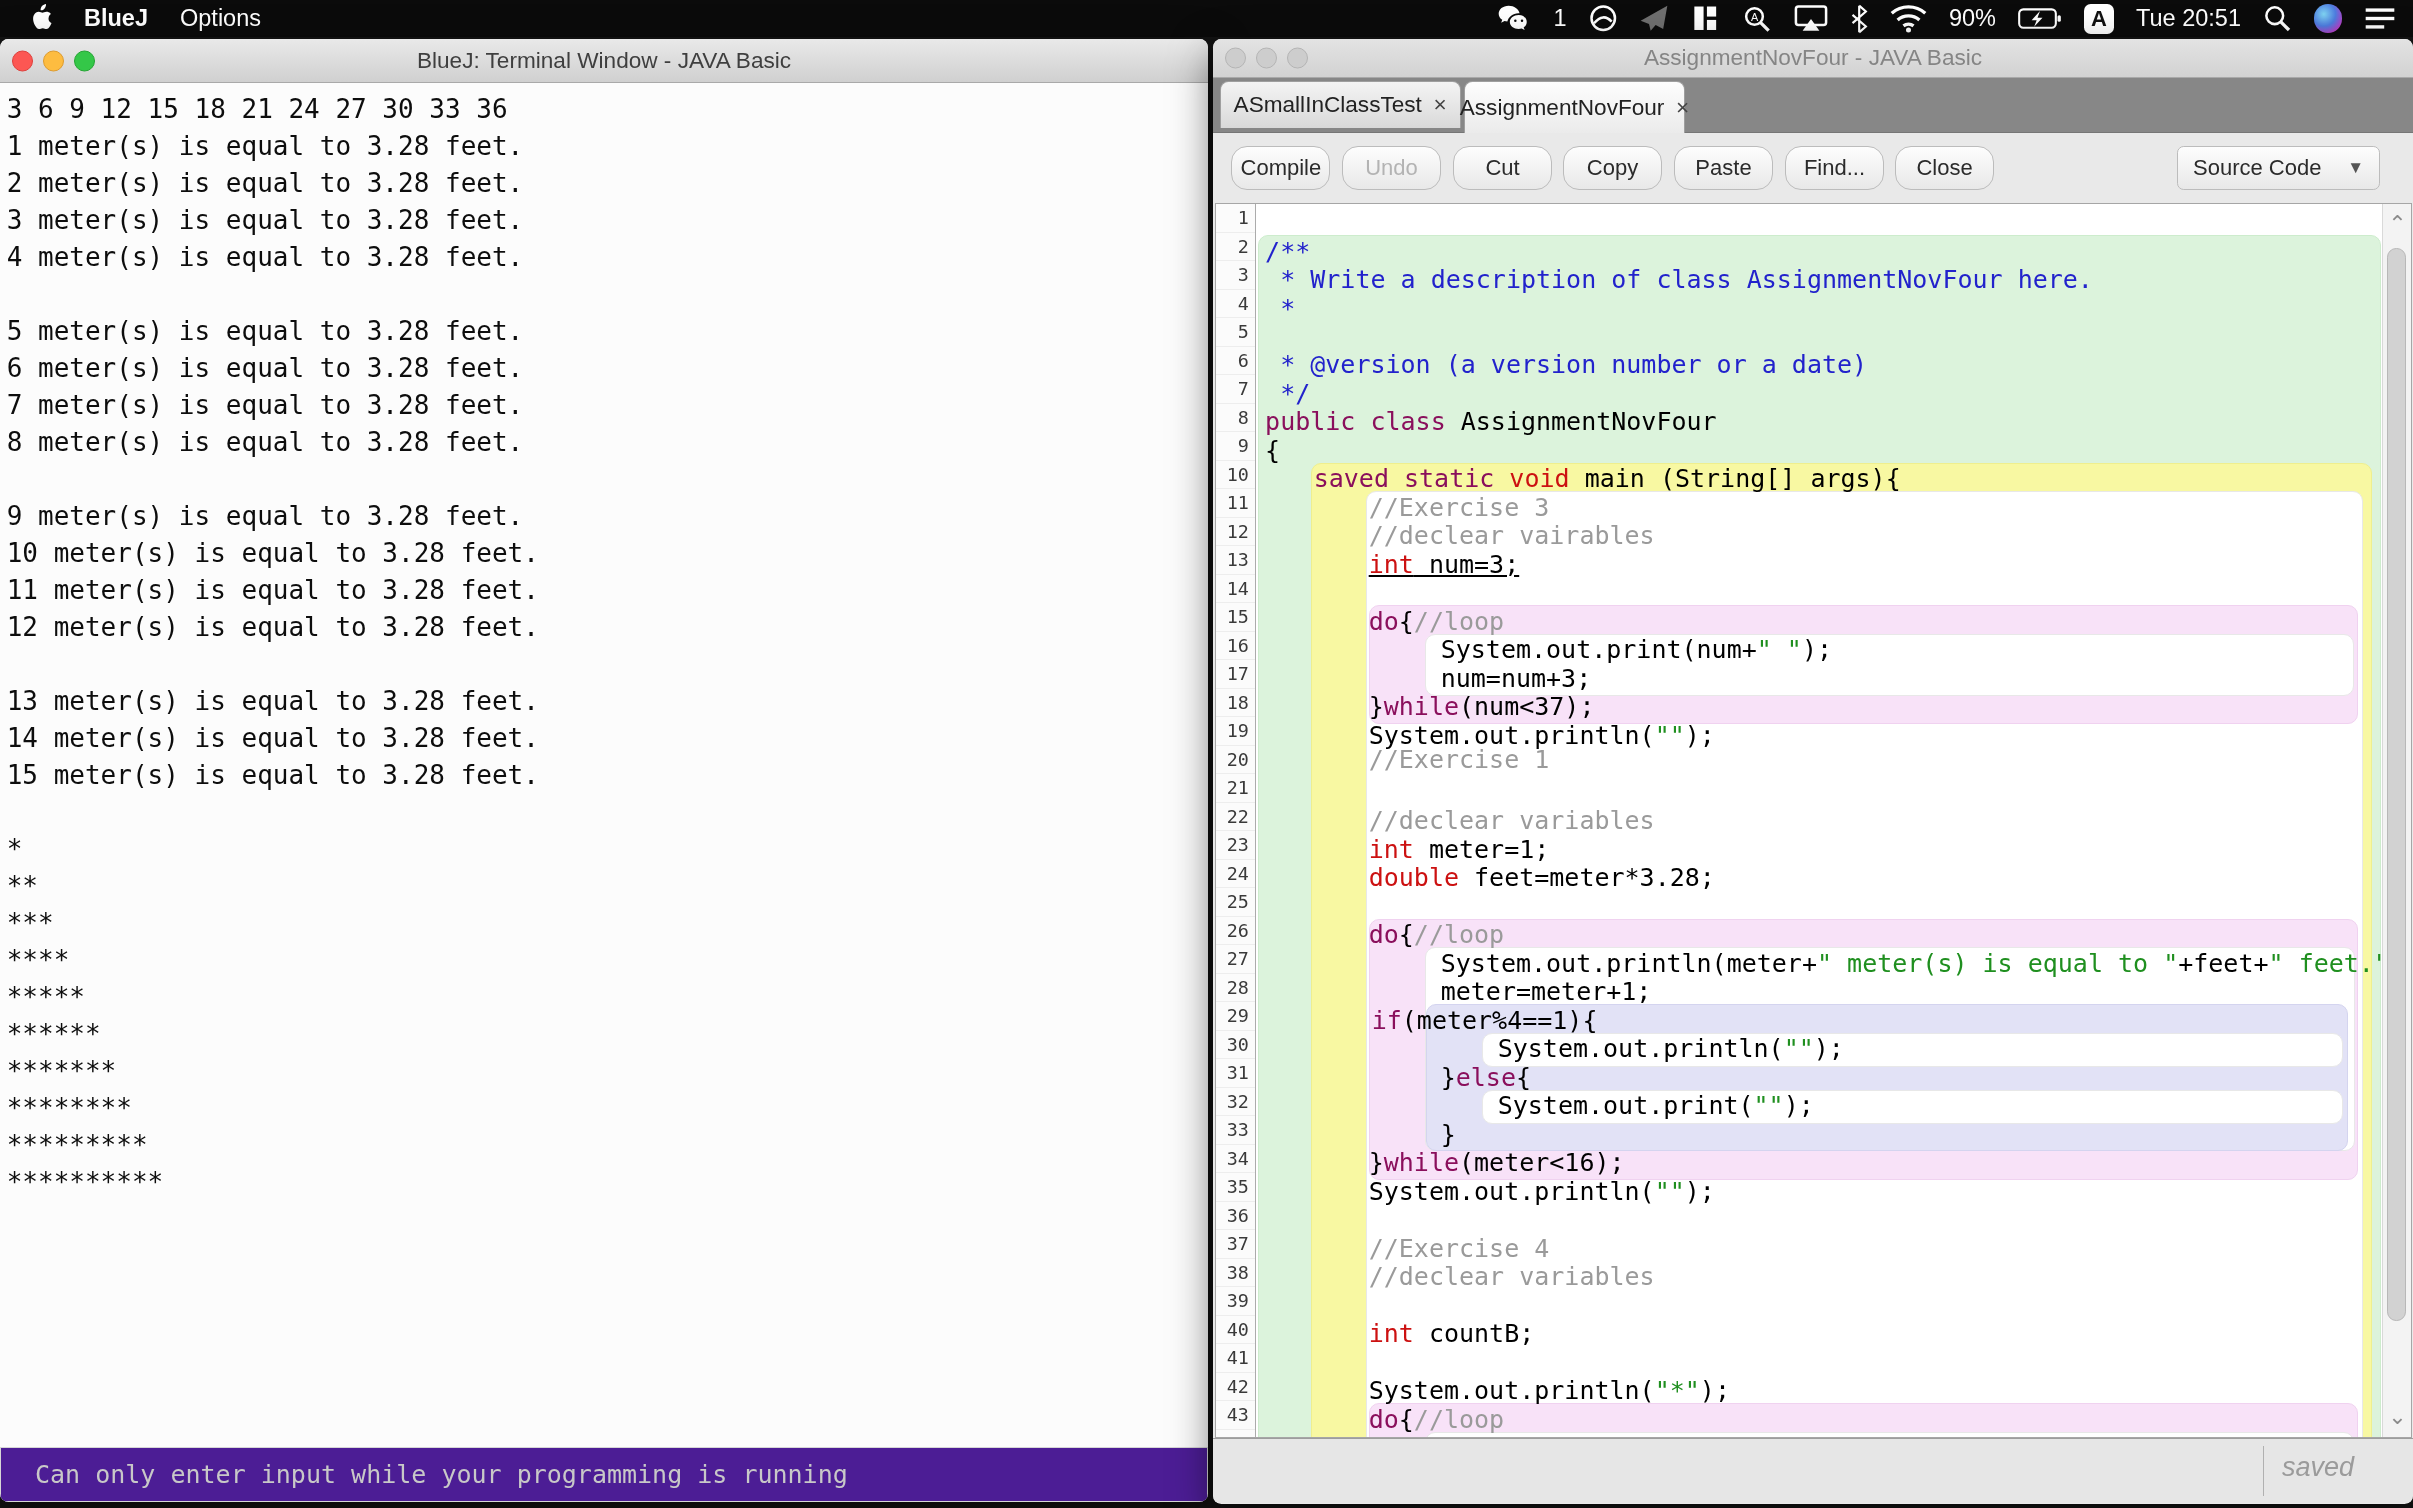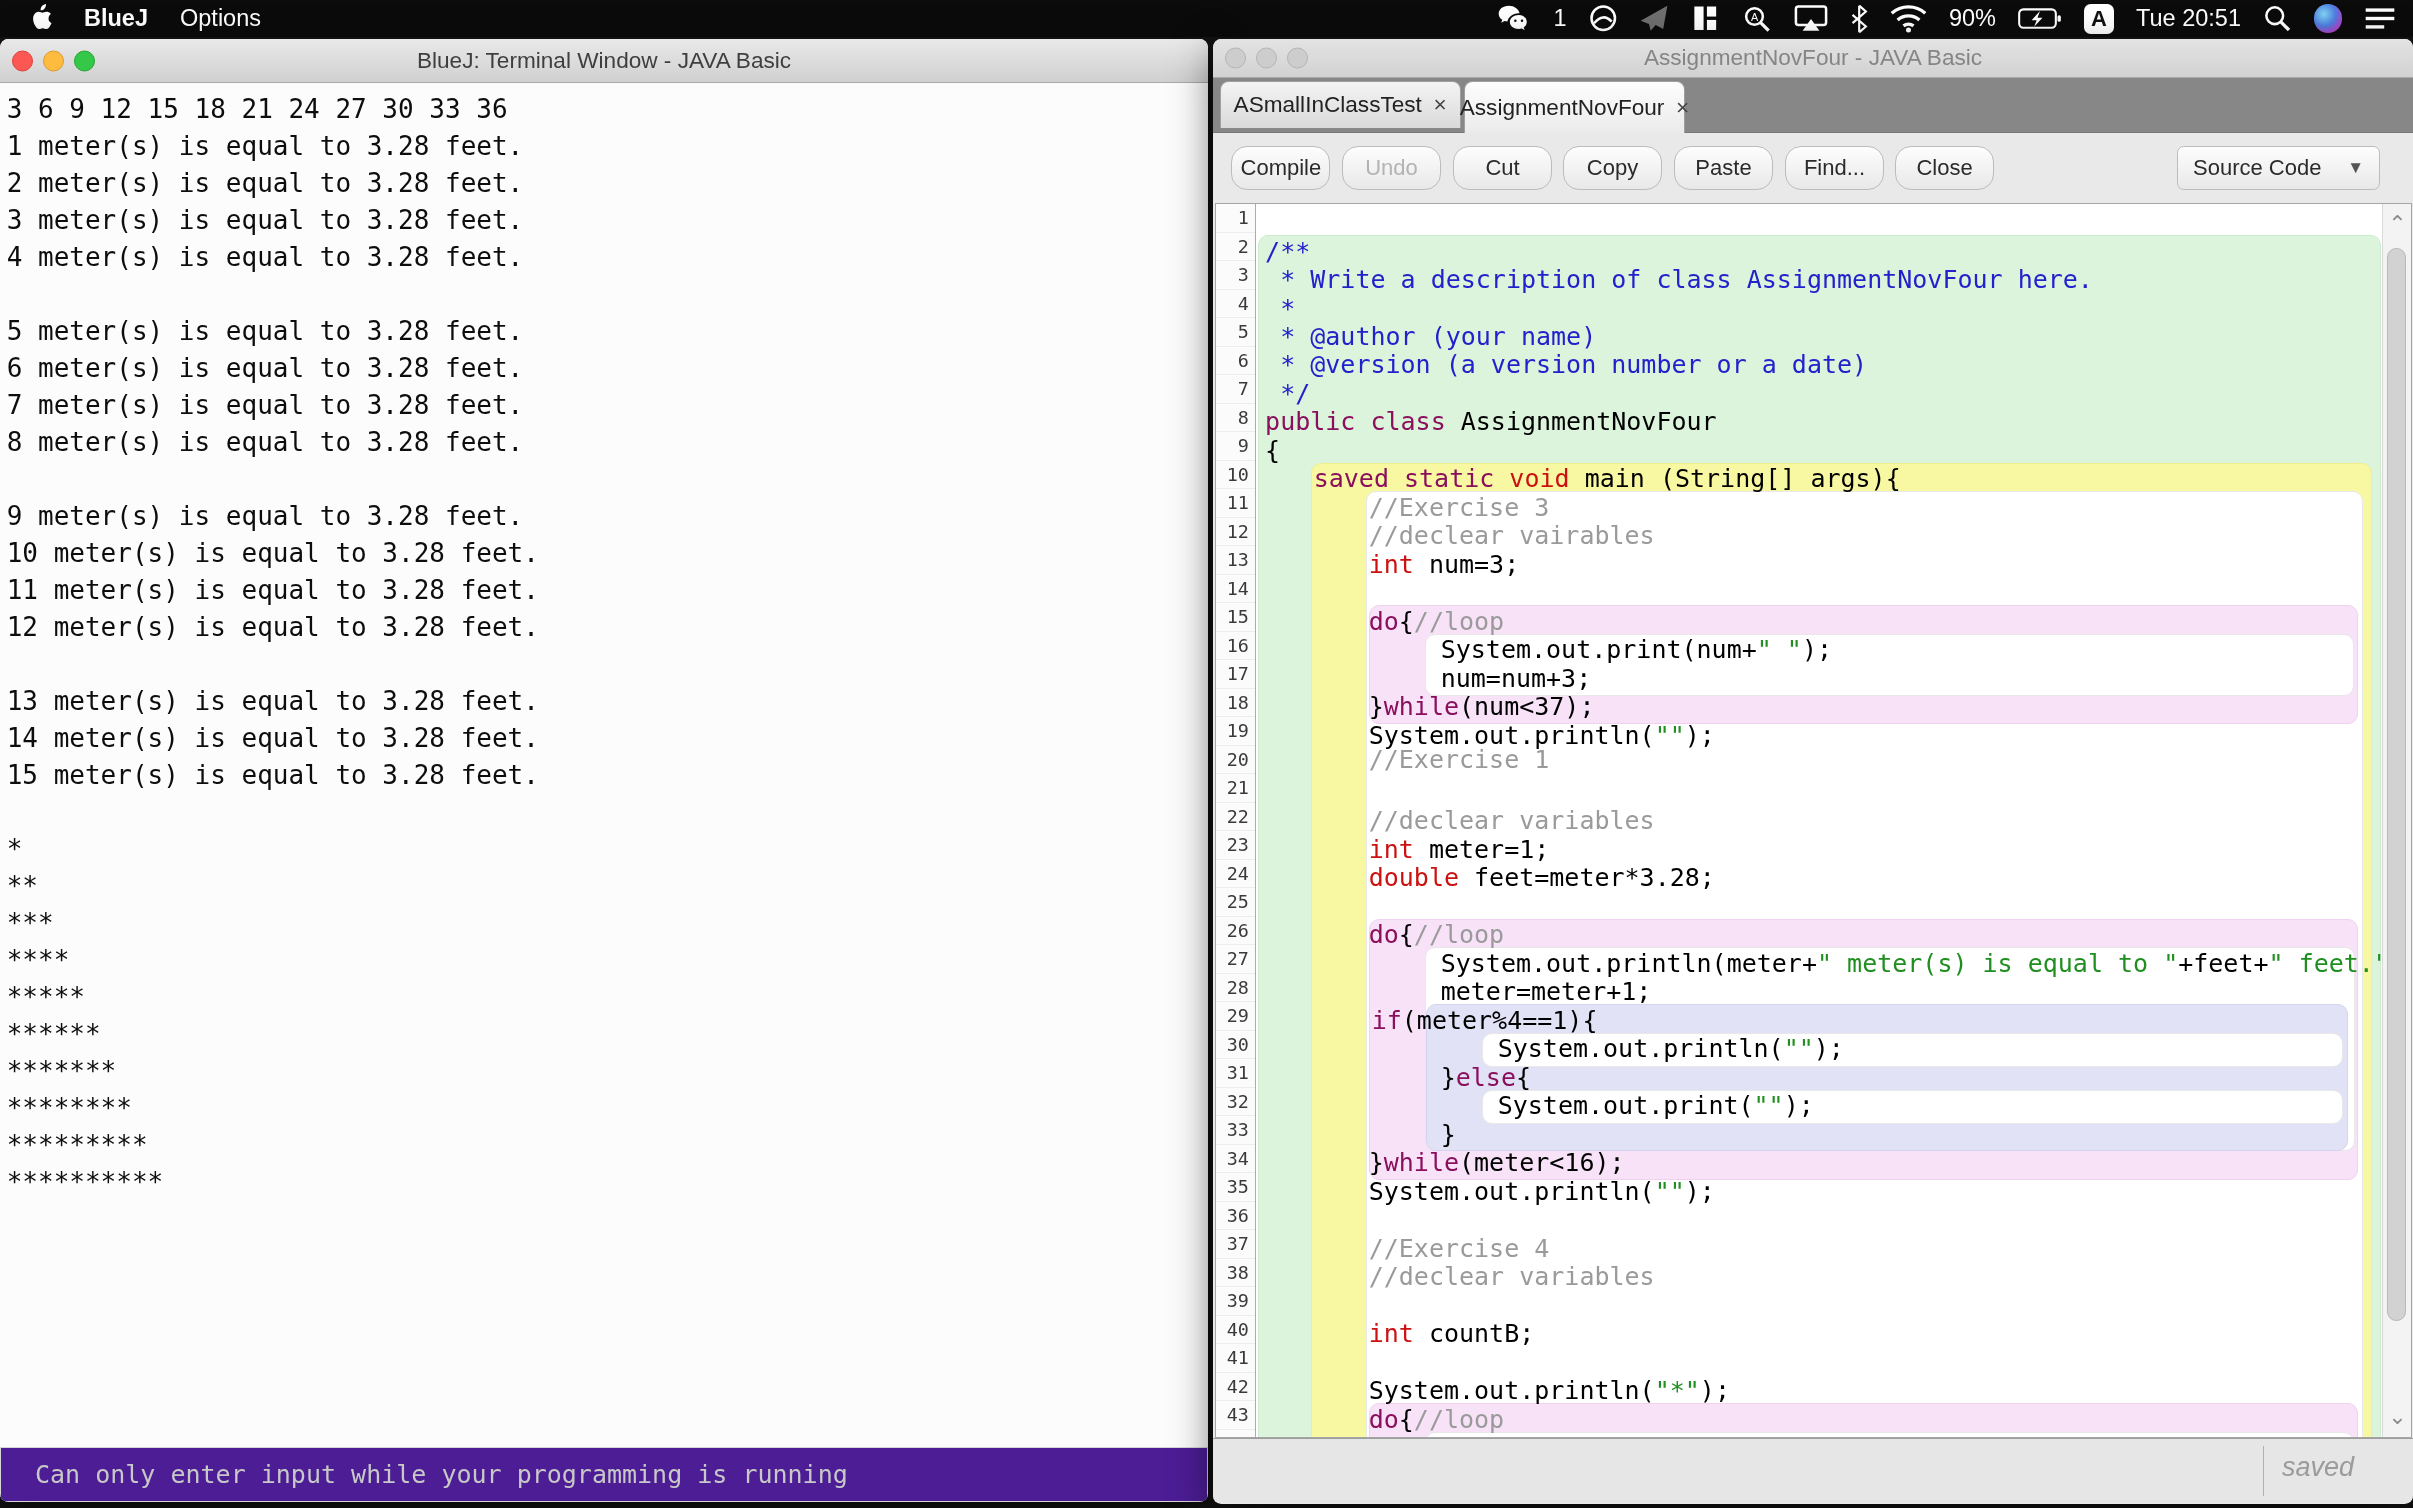--- a/index.html
+++ b/index.html
@@ -294,29 +294,28 @@
         <div class="scope sc-body" style="top: 743px; left: 168px; width: 930px; height: 204px;"></div>
         <div class="scope sc-selection" style="top: 800px; left: 169px; width: 922px; height: 147px;"></div>
         <div class="scope sc-body" style="top: 829px; left: 225px; width: 861px; height: 34px;"></div>
         <div class="scope sc-body" style="top: 886px; left: 225px; width: 861px; height: 34px;"></div>
         <div class="scope sc-loop" style="top: 1199px; left: 112px; width: 989px; height: 53px;"></div>
         <div class="scope sc-body" style="top: 1228px; left: 168px; width: 929px; height: 24px;"></div>
         <div class="cline" style="top: 5px; padding-left: 8.4px;"></div>
         <div class="cline" style="top: 34px; padding-left: 8.4px;"><span class="td">/**</span></div>
         <div class="cline" style="top: 62px; padding-left: 8.4px;"><span class="td"> * Write a description of class AssignmentNovFour here.</span></div>
         <div class="cline" style="top: 91px; padding-left: 8.4px;"><span class="td"> *</span></div>
-        <div class="cline" style="top: 119px; padding-left: 8.4px;"><span class="td"> * @author (your name)</span></div>
         <div class="cline" style="top: 147px; padding-left: 8.4px;"><span class="td"> * @version (a version number or a date)</span></div>
         <div class="cline" style="top: 176px; padding-left: 8.4px;"><span class="td"> */</span></div>
         <div class="cline" style="top: 204px; padding-left: 8.4px;"><span class="tk1">public class</span><span class="tp"> AssignmentNovFour</span></div>
         <div class="cline" style="top: 233px; padding-left: 8.4px;"><span class="tp">{</span></div>
         <div class="cline" style="top: 261px; padding-left: 57px;"><span class="tk1">saved static </span><span class="tk2">void</span><span class="tp"> main (String[] args){</span></div>
         <div class="cline" style="top: 290px; padding-left: 112px;"><span class="tc">//Exercise 3</span></div>
         <div class="cline" style="top: 318px; padding-left: 112px;"><span class="tc">//declear vairables</span></div>
-        <div class="cline" style="top: 347px; padding-left: 112px;"><span class="tk2">int</span><span class="tp"> num=3;</span></div>
+        <div class="cline" style="top: 347px; padding-left: 112px; text-decoration: underline;"><span class="tk2">int</span><span class="tp"> num=3;</span></div>
         <div class="cline" style="top: 375px; padding-left: 8.4px;"></div>
         <div class="cline" style="top: 404px; padding-left: 112px;"><span class="tk1">do</span><span class="tp">{</span><span class="tc">//loop</span></div>
         <div class="cline" style="top: 432px; padding-left: 184px;"><span class="tp">System.out.print(num+</span><span class="ts">" "</span><span class="tp">);</span></div>
         <div class="cline" style="top: 461px; padding-left: 184px;"><span class="tp">num=num+3;</span></div>
         <div class="cline" style="top: 489px; padding-left: 112px;"><span class="tp">}</span><span class="tk1">while</span><span class="tp">(num&lt;37);</span></div>
         <div class="cline" style="top: 518px; padding-left: 112px;"><span class="tp">System.out.println(</span><span class="ts">""</span><span class="tp">);</span></div>
         <div class="cline" style="top: 546px; padding-left: 8.4px;"></div>
         <div class="cline" style="top: 542px; padding-left: 112px;"><span class="tc">//Exercise 1</span></div>
         <div class="cline" style="top: 603px; padding-left: 112px;"><span class="tc">//declear variables</span></div>
         <div class="cline" style="top: 632px; padding-left: 112px;"><span class="tk2">int</span><span class="tp"> meter=1;</span></div>

